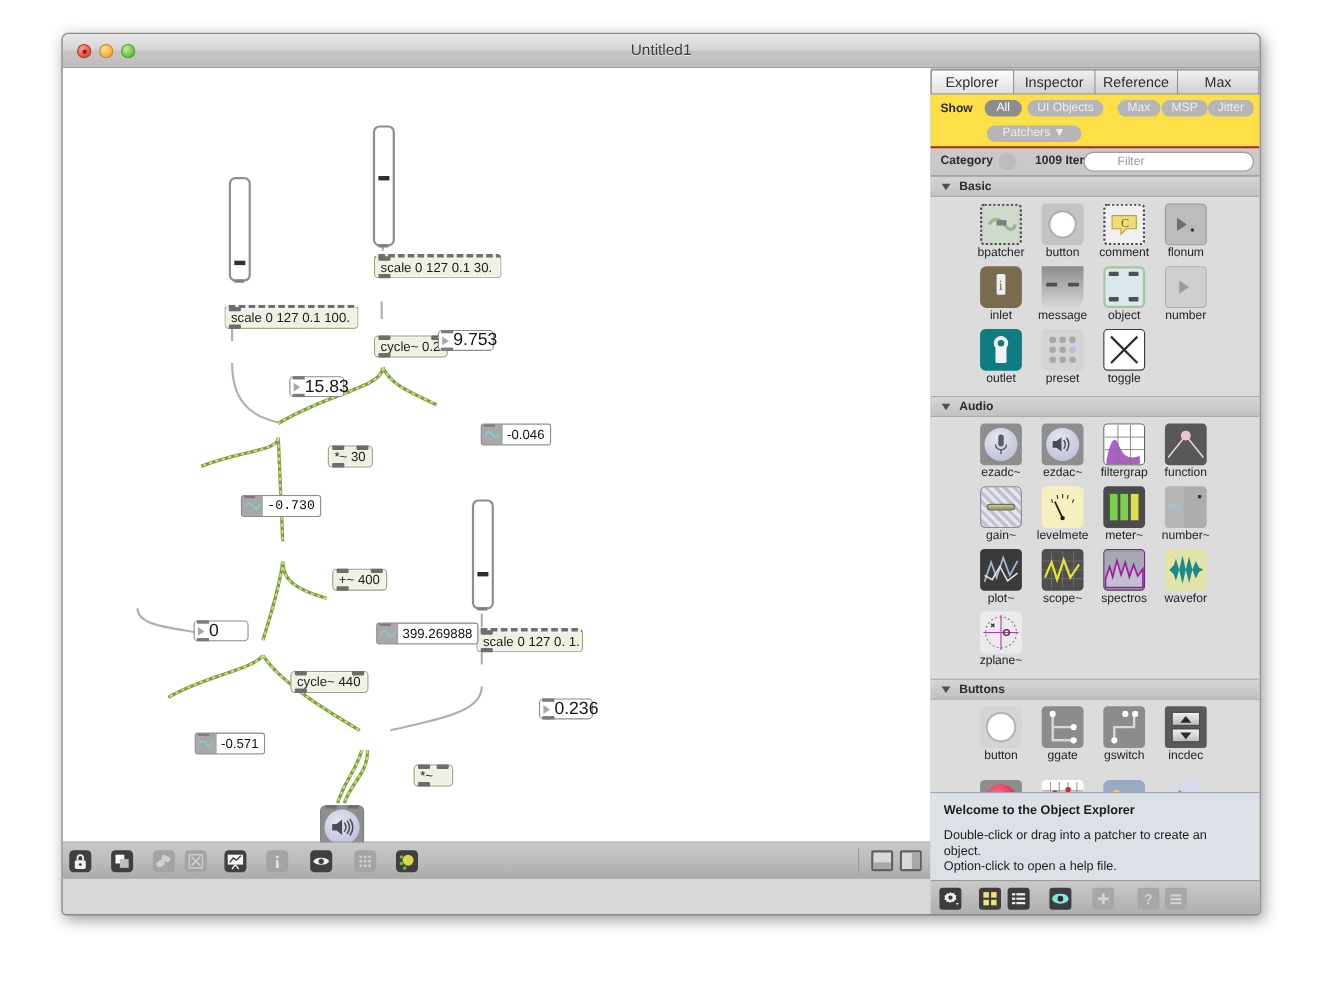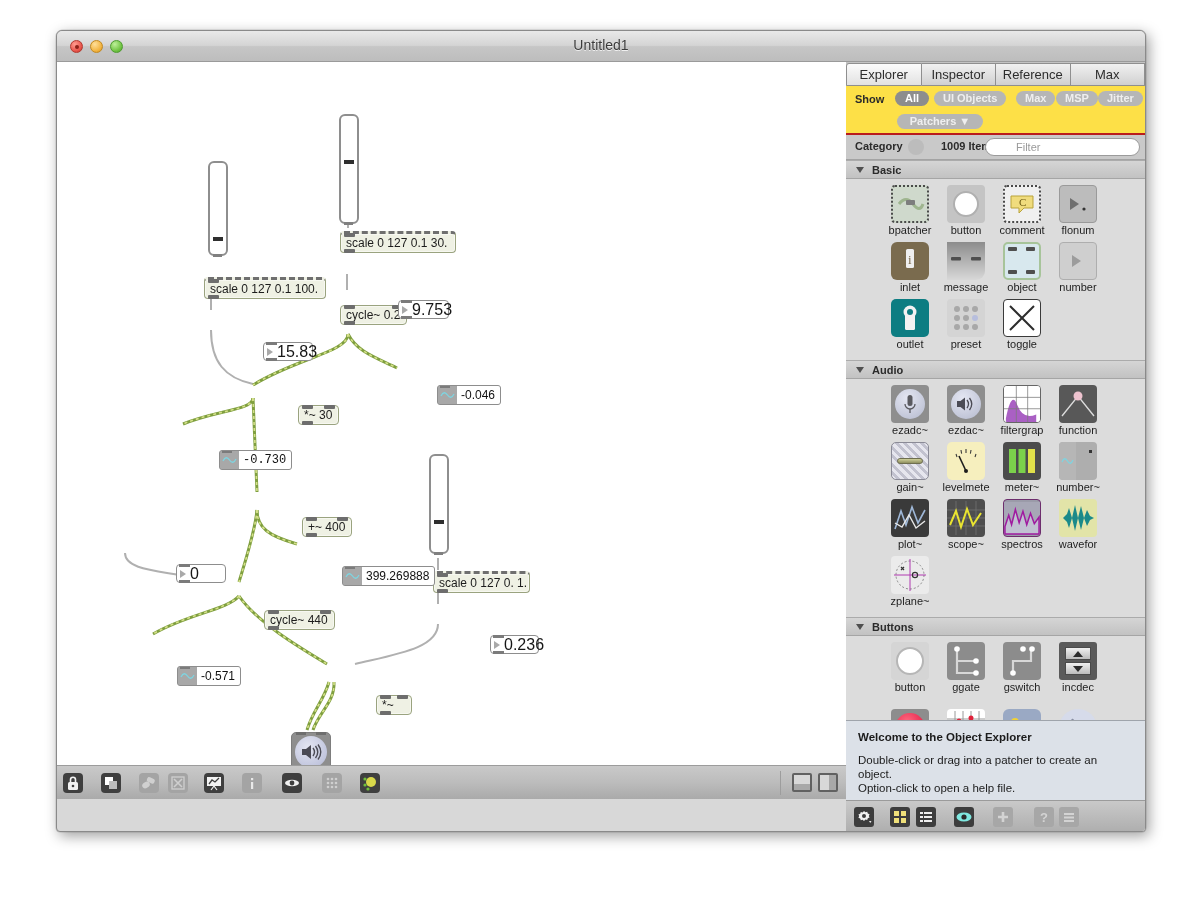--- a/index.html
+++ b/index.html
@@ -147,21 +147,21 @@
   .sb-tab:first-child { border-left:1px solid #8f8f8f; border-radius:3px 0 0 0; }
   .sb-tab.active { background: linear-gradient(to bottom, #fbfbfb, #e2e2e2); }
 
   #sb-show {
     height:49px; background:#fde047; border-bottom:2px solid #b91c1c;
     position:relative; padding-top:5px;
   }
   .show-label { position:absolute; left:9px; top:7px; font-size:11px; font-weight:bold; color:#2b2b2b; }
   .pill {
     position:absolute; height:15px; border-radius:8px; background:#b6b6b6;
-    color:#efefef; font-size:11px; font-weight:bold; line-height:15px;
+    color:#efefef; font-size:11px; font-weight:normal; line-height:15px;
     padding:0 9px; text-align:center; white-space:nowrap;
   }
   .pill.sel { background:#8d8d8d; color:#ffffff; }
 
   #sb-cat {
     height:25px; background:#c9c9c9; border-bottom:1px solid #a3a3a3;
     position:relative;
     padding-left:20px;
   }
   .cat-label { position:absolute; left:9px; top:5px; font-size:11px; font-weight:bold; color:#2b2b2b; }

